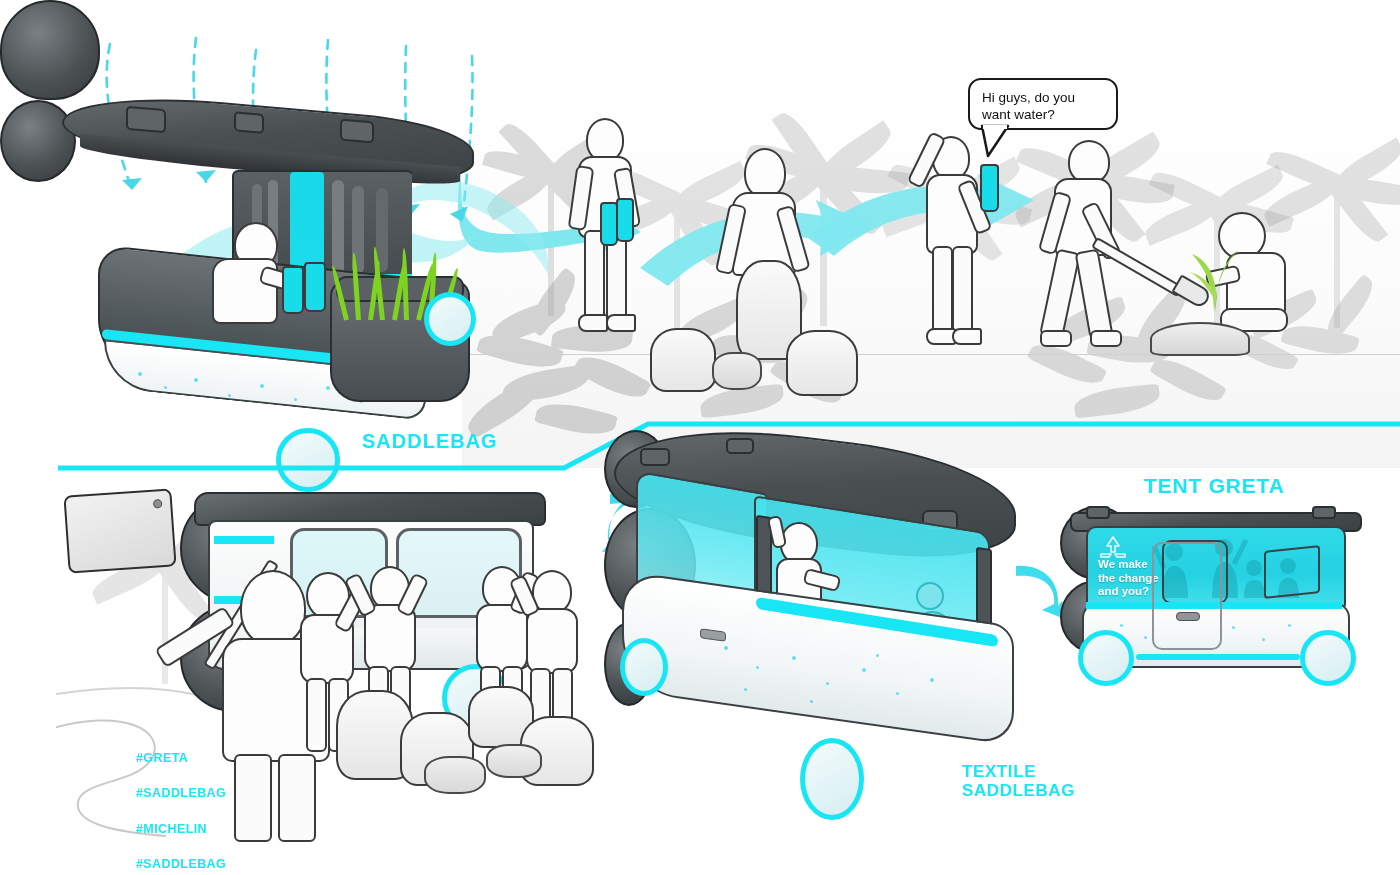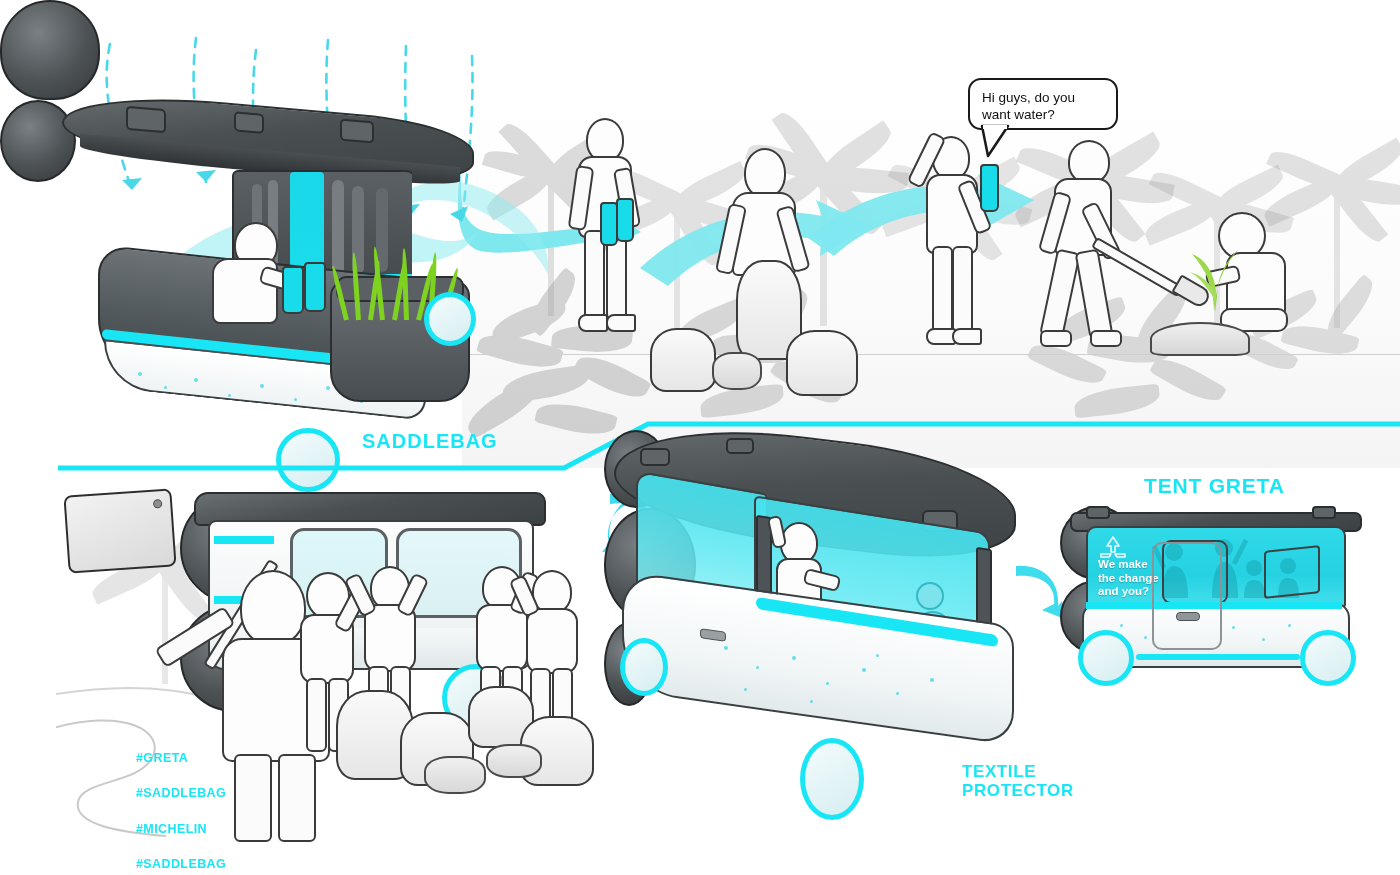--- a/index.html
+++ b/index.html
@@ -465,21 +465,21 @@
     <div class="speck" style="left:272px;top:224px;width:3px;height:3px;"></div>
 
     <div class="tyre" style="left:6px;top:194px;width:60px;height:74px;"></div>
     <div class="rim" style="left:16px;top:208px;width:38px;height:48px;"></div>
     <div class="tyre" style="left:180px;top:288px;width:88px;height:110px;"></div>
     <div class="rim" style="left:196px;top:308px;width:54px;height:72px;"></div>
     <div class="tyre" style="left:378px;top:208px;width:46px;height:80px;"></div>
   </div>
 
   <div class="cyanlabel abs" style="left:962px;top:762px;font-size:17px;letter-spacing:.6px;">TEXTILE
-PROTECTOR</div>
+SADDLEBAG</div>
 
   <div class="cyanlabel abs" style="left:1144px;top:474px;font-size:21px;letter-spacing:.8px;">TENT GRETA</div>
 
   <div class="abs" style="left:1060px;top:506px;width:310px;height:180px;">
 
     <div class="roof" style="position:absolute;left:10px;top:6px;width:288px;height:16px;border-radius:7px;"></div>
     <div class="abs" style="left:26px;top:0px;width:20px;height:9px;background:#5f6467;border:2px solid #2b2f31;border-radius:4px;"></div>
     <div class="abs" style="left:252px;top:0px;width:20px;height:9px;background:#5f6467;border:2px solid #2b2f31;border-radius:4px;"></div>
 
     <div class="abs" style="left:26px;top:20px;width:256px;height:78px;background:linear-gradient(180deg,#2fd9e8 0%,#25d2e2 60%,#44dfec 100%);border:2px solid #3a3f41;border-radius:10px 10px 4px 4px;overflow:hidden;">

